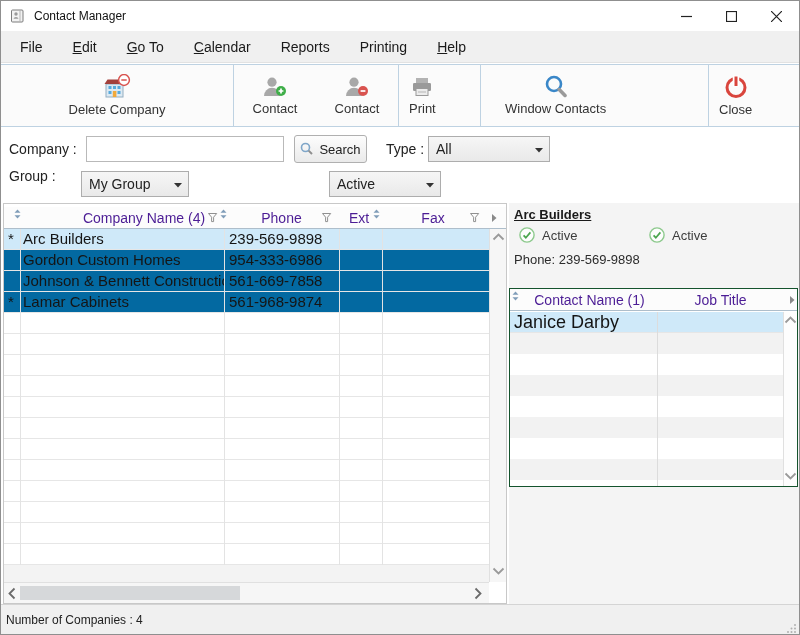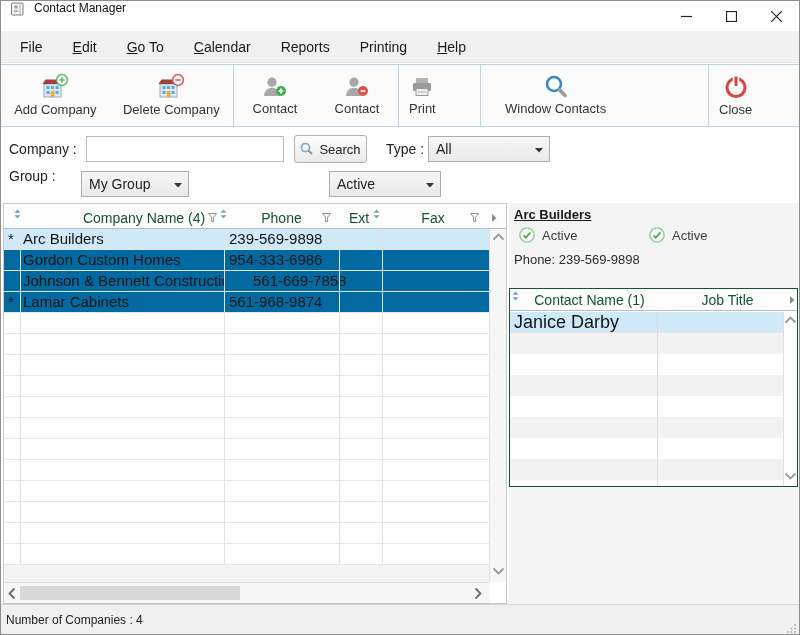--- a/index.html
+++ b/index.html
@@ -3,21 +3,21 @@
 <meta charset="utf-8">
 <style>
   * { margin:0; padding:0; box-sizing:border-box; }
   html,body { background:#cfcfcf; font-family:"Liberation Sans", sans-serif; }
   #window {
     position:relative; width:800px; height:635px; background:#fff;
     border:1px solid #8f8f8f; overflow:hidden;
     font-family:"Liberation Sans", sans-serif; color:#222;
   }
   
-  #titlebar { position:absolute; left:0; top:0; width:100%; height:30px; background:#fff; display:flex; }
+  #titlebar { position:absolute; left:0; top:0; width:100%; height:30px; background:#fff; display:flex; align-items:center; }
   #titlebar .app-ico { margin:0 8px 0 9px; }
   #titlebar .title { font-size:12px; color:#111; }
   #caption-btns { position:absolute; right:0; top:0; height:30px; display:flex; }
   .cap-btn { width:45px; height:30px; display:flex; align-items:center; justify-content:center; cursor:default; }
   
   #menubar { position:absolute; left:0; top:30px; width:100%; height:32px; background:#f0f0f0; display:flex; align-items:stretch; padding-left:4px; border-bottom:1px solid #e2e2e2; }
   .mi { display:flex; align-items:center; padding:0 15px; font-size:14px; color:#1a1a1a; }
   .mi .u { text-decoration:underline; }
   
   #toolbar { position:absolute; left:0; top:63px; width:100%; height:63px; background:#fbfbfb; border-top:1px solid #bed2e2; border-bottom:1px solid #bed2e2; display:flex; }
@@ -33,21 +33,21 @@
   #filters { position:absolute; left:0; top:127px; width:100%; height:75px; background:#fff; }
   .flabel { position:absolute; font-size:14px; color:#222; }
   #company-input { position:absolute; left:85px; top:8px; width:198px; height:26px; border:1px solid #b9b9b9; font-size:14px; padding:0 5px; font-family:"Liberation Sans", sans-serif; }
   #search-btn { position:absolute; left:293px; top:7px; width:73px; height:28px; border:1px solid #b0b0b0; border-radius:3px;
     background:linear-gradient(#fdfdfd,#eaeaea); display:flex; align-items:center; justify-content:center; gap:5px; font-size:13px; color:#222; }
   .combo { position:absolute; height:26px; border:1px solid #adadad; background:linear-gradient(#f6f6f6,#e9e9e9); display:flex; align-items:center; font-size:14px; color:#222; padding-left:7px; }
   .combo .carr { position:absolute; right:6px; top:11px; }
   
   #left-panel { position:absolute; left:2px; top:202px; width:504px; height:401px; background:#fff; border:1px solid #c8c8c8; }
   .thead { position:absolute; left:0; top:3px; width:100%; height:22px; background:#fcfcfc; border-bottom:1px solid #aebecb; }
-  .hcell { position:absolute; top:3px; font-size:14px; color:#14532d; text-align:center; white-space:nowrap; overflow:hidden; }
+  .hcell { position:absolute; top:3px; font-size:14px; color:#4c1d95; text-align:center; white-space:nowrap; overflow:hidden; }
   .hglyph { position:absolute; top:2px; }
   .hfunnel { position:absolute; top:6px; }
   .harrow { position:absolute; top:7px; }
   .rows { position:absolute; left:0; top:25px; width:485px; }
   .trow { position:relative; width:100%; height:21px; border-bottom:1px solid #e6e6e6; background:#0369a1; }
   .trow.sel { background:#cfe9f9; }
   .tcell { position:absolute; top:0; height:21px; font-size:15px; color:#151515; line-height:20px; white-space:nowrap; overflow:hidden; }
   .filler-left { position:absolute; left:0; top:109px; width:485px; height:252px;
     background:repeating-linear-gradient(#ffffff 0 20px, #e6e6e6 20px 21px); }
   .vline { position:absolute; top:25px; width:1px; height:336px; background:#e3e3e3; }
@@ -228,27 +228,20 @@
         <span class="u">H</span>
         <span>elp</span>
       </div>
   </div>
 
   <div id="toolbar">
     <div class="tgroup g1">
       <div class="tbtn">
         <svg width="28" height="25">
             <use href="#building" x="0" y="2"></use>
-            <use href="#badge-plus-outline" x="21" y="6"></use>
-          </svg>
-        <span class="tlabel">Add Company</span>
-      </div>
-      <div class="tbtn">
-        <svg width="28" height="25">
-            <use href="#building" x="0" y="2"></use>
             <use href="#badge-minus-outline" x="21" y="6"></use>
           </svg>
         <span class="tlabel">Delete Company</span>
       </div>
     </div>
     <div class="tgroup g2">
       <div class="tbtn">
         <svg width="26" height="23">
             <use href="#person" x="1" y="2"></use>
             <use href="#badge-plus-solid" x="19" y="16"></use>
@@ -361,21 +354,21 @@
       <div class="trow">
         <span class="tcell" style="left:4px; width:12px;"></span>
         <span class="tcell" style="left:19px; width:200px;">Gordon Custom Homes</span>
         <span class="tcell" style="left:225px; width:108px;">954-333-6986</span>
         <span class="tcell" style="left:337px; width:40px;"></span>
         <span class="tcell" style="left:381px; width:100px;"></span>
       </div>
       <div class="trow">
         <span class="tcell" style="left:4px; width:12px;"></span>
         <span class="tcell" style="left:19px; width:201px;">Johnson &amp; Bennett Constructio</span>
-        <span class="tcell" style="left:225px; width:108px;margin-left:24px;">561-669-7858</span>
+        <span class="tcell" style="left:225px; width:108px;">561-669-7858</span>
         <span class="tcell" style="left:337px; width:40px;"></span>
         <span class="tcell" style="left:381px; width:100px;"></span>
       </div>
       <div class="trow">
         <span class="tcell" style="left:4px; width:12px;">*</span>
         <span class="tcell" style="left:19px; width:200px;">Lamar Cabinets</span>
         <span class="tcell" style="left:225px; width:108px;">561-968-9874</span>
         <span class="tcell" style="left:337px; width:40px;"></span>
         <span class="tcell" style="left:381px; width:100px;"></span>
       </div>
@@ -431,21 +424,21 @@
       <span>Active</span>
     </div>
     <span id="detail-phone">Phone: 239-569-9898</span>
 
     <div id="contact-table">
       <div class="thead">
         <svg class="hglyph" style="left:2px;" width="7" height="10">
             <use href="#updown"></use>
           </svg>
         <span class="hcell" style="left:12px; width:135px;">Contact Name (1)</span>
-        <span class="hcell" style="left:154px; width:127px;">Job Title</span>
+        <span class="hcell" style="left:147px; width:127px;">Job Title</span>
         <svg class="harrow" style="left:279px;" width="7" height="9">
             <use href="#tri-right"></use>
           </svg>
       </div>
       <div id="contact-rows">
         <div class="trow sel" style="width:274px;">
           <span class="tcell" style="left:4px; width:140px; font-size:18px;">Janice Darby</span>
           <span class="tcell" style="left:150px; width:120px; font-size:14px;"></span>
         </div>
       </div>

